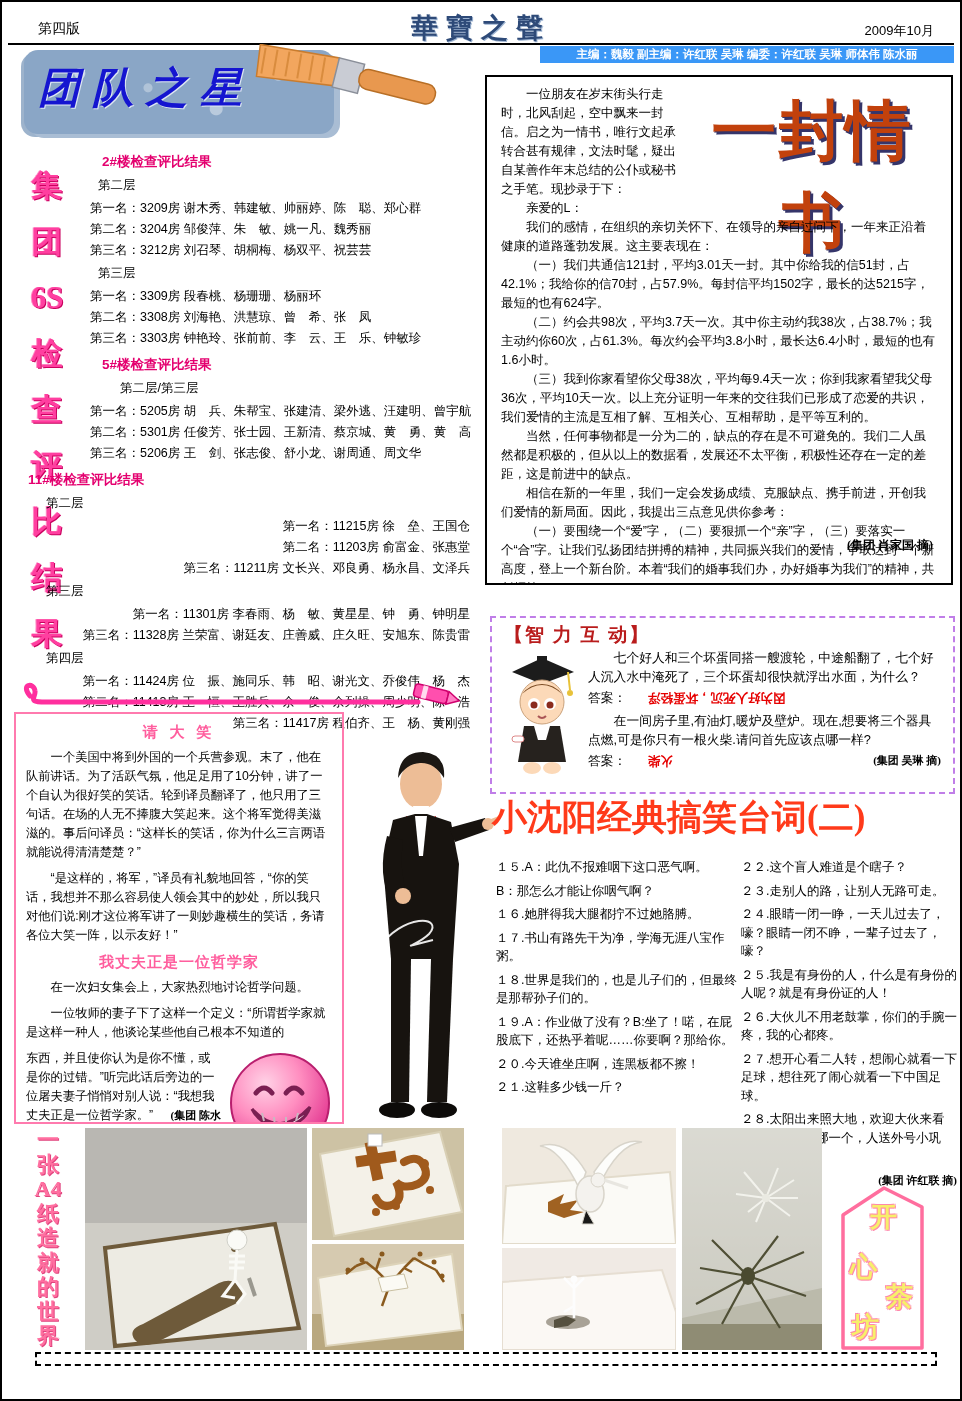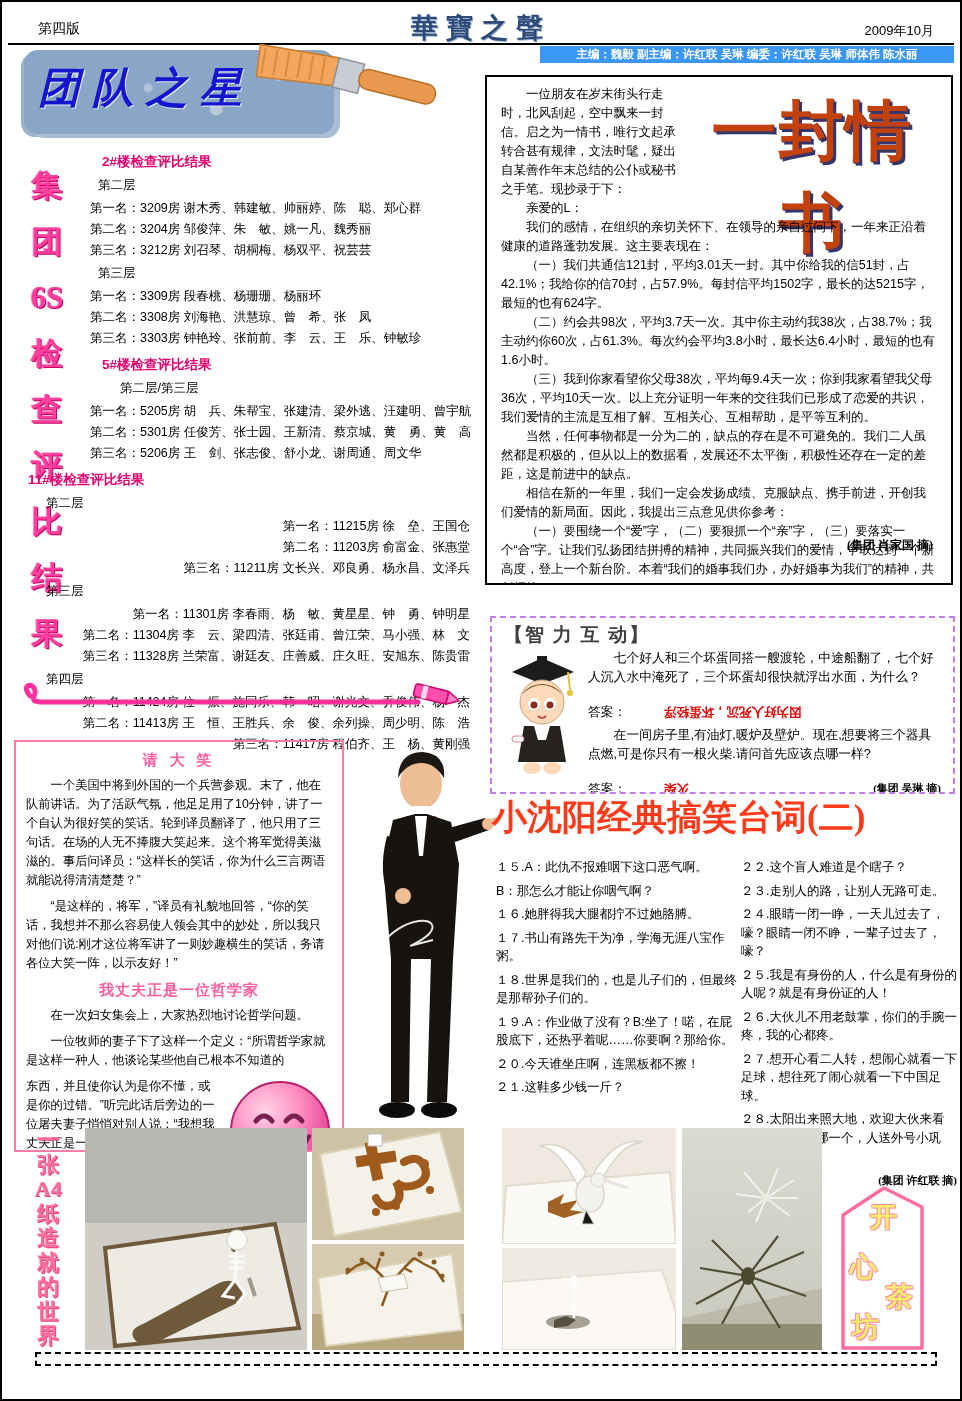--- a/index.html
+++ b/index.html
@@ -40,46 +40,46 @@
   .s11 .sec-title{margin-left:10px;}
   .floor{margin:2px 0;}
   .s3 .floor{margin-left:80px;}
   .s5 .floor{margin-left:102px;}
   .s11 .floor{margin-left:28px;}
   .s3 .row,.s5 .row{margin-left:72px;white-space:nowrap;}
   .s11 .row{margin-left:4px;white-space:nowrap;text-align:right;}
   .crayon{left:16px;top:682px;}
   
   .jokes-box{left:14px;top:712px;width:330px;height:412px;border:2px solid #ff7aae;
-    padding:6px 10px;box-sizing:border-box;overflow:hidden;font-size:12.3px;line-height:19px;margin-top:28px;}
+    padding:6px 10px;box-sizing:border-box;overflow:hidden;font-size:12.3px;line-height:19px;}
   .joke-title{text-align:center;color:#ff5e9e;font-weight:bold;font-size:15px;letter-spacing:4px;
     margin:3px 0 6px 0;font-family:"Liberation Serif","DejaVu Serif",serif;}
   .joke-title2{letter-spacing:1px;margin-top:8px;}
   .jp{text-indent:2em;margin:0 0 7px 0;}
   .smiley-wrap{float:right;width:104px;height:104px;margin:2px 0 0 6px;}
   .joke-attr{font-weight:bold;font-size:11px;font-family:"Liberation Serif","DejaVu Serif",serif;margin-left:14px;}
   
   .xsy-photo{left:333px;top:744px;}
   
   .letter-box{left:485px;top:75px;width:468px;height:510px;border:2px solid #000;
     padding:8px 14px;box-sizing:border-box;overflow:hidden;font-size:12.5px;line-height:19px;}
   .letter-title{float:right;width:250px;height:96px;line-height:92px;text-align:center;
     font-size:65px;font-weight:bold;color:#c2410c;font-family:Liberation Serif, serif;
     letter-spacing:2px;text-shadow:3px 3px 0 #35356a,1px 1px 0 #35356a;}
   .lp{text-indent:2em;margin:0;}
   .letter-attr{position:absolute;right:18px;bottom:28px;font-weight:bold;font-size:12px;
     font-family:"Liberation Serif","DejaVu Serif",serif;}
   
   .teaser-box{left:490px;top:616px;width:465px;height:178px;border:2px dashed #c07ee8;
     padding:5px 12px;box-sizing:border-box;font-size:12.8px;line-height:19px;overflow:hidden;}
-  .teaser-title{color:#404040;font-weight:bold;font-size:19px;letter-spacing:2px;margin:2px 0 4px 0;
+  .teaser-title{color:#b91c1c;font-weight:bold;font-size:19px;letter-spacing:2px;margin:2px 0 4px 0;
     font-family:"Liberation Serif","DejaVu Serif",serif;}
   .grad{float:left;margin:2px 8px 2px 0;}
   .tq{text-indent:2em;margin:0;}
-  .ans-line{margin:16px 0 4px 0;display:flex;align-items:center;gap:16px;}
+  .ans-line{margin:2px 0 4px 0;display:flex;align-items:center;}
   .ans-label{flex:0 0 auto;}
   .flipped{display:inline-block;transform:rotate(180deg);color:#e60000;font-weight:bold;
     font-size:12.5px;margin-left:22px;}
   .teaser-attr{margin-left:auto;font-weight:bold;font-size:11px;
     font-family:"Liberation Serif","DejaVu Serif",serif;}
   
   .xsy-title{left:492px;top:794px;width:464px;font-size:35px;font-weight:bold;color:#ff3a1a;
     font-family:"Liberation Serif","DejaVu Serif",serif;white-space:nowrap;letter-spacing:0px;}
   .qcol{font-size:12.5px;line-height:18.5px;}
   .qcol-left{left:496px;top:858px;width:244px;}
@@ -162,21 +162,20 @@
     <div class="sec-title">11#楼检查评比结果</div>
     <div class="floor">第二层</div>
     <div>
         <div class="row">第一名：11215房 徐　垒、王国仓</div>
         <div class="row">第二名：11203房 俞富金、张惠堂</div>
         <div class="row">第三名：11211房 文长兴、邓良勇、杨永昌、文泽兵</div>
       </div>
     <div class="floor">第三层</div>
     <div>
         <div class="row">第一名：11301房 李春雨、杨　敏、黄星星、钟　勇、钟明星</div>
-        <div class="row">第二名：11304房 李　云、梁四清、张廷甫、曾江荣、马小强、林　文</div>
         <div class="row">第三名：11328房 兰荣富、谢廷友、庄善威、庄久旺、安旭东、陈贵雷</div>
       </div>
     <div class="floor">第四层</div>
     <div>
         <div class="row">第一名：11424房 位　振、施同乐、韩　昭、谢光文、乔俊伟、杨　杰</div>
         <div class="row">第二名：11413房 王　恒、王胜兵、余　俊、余列操、周少明、陈　浩</div>
         <div class="row">第三名：11417房 程伯齐、王　杨、黄刚强</div>
       </div>
   </div>
 </div>

